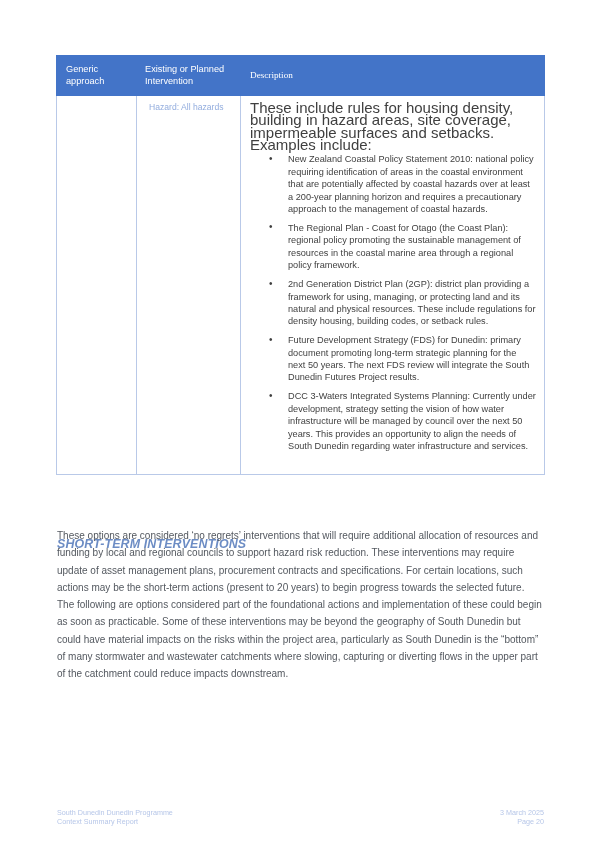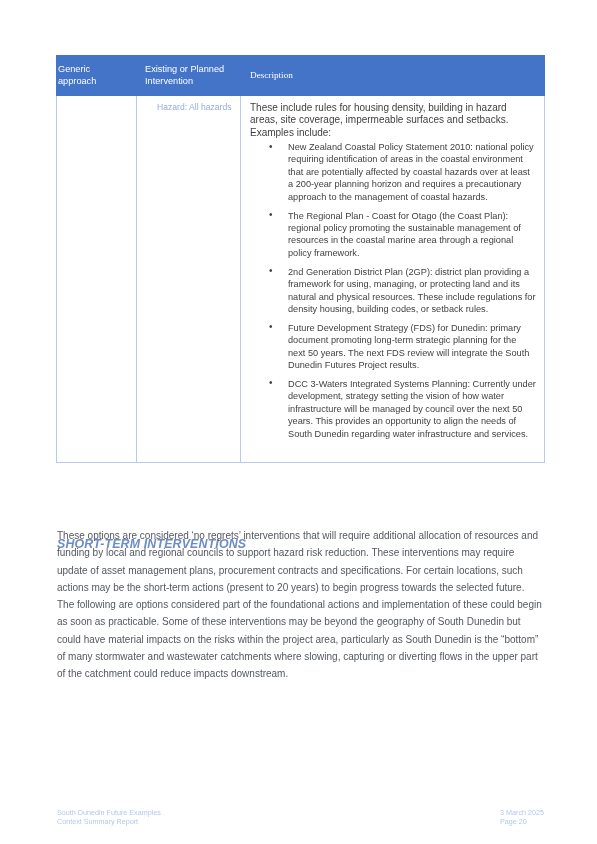--- a/index.html
+++ b/index.html
@@ -37,44 +37,44 @@
     background: #4374c8;
     color: #ffffff;
     font-weight: normal;
     font-size: 9.2px;
     line-height: 12.4px;
     text-align: left;
     vertical-align: middle;
     padding: 7px 8px 7px 8px;
     border: 1px solid #4374c8;
   }
-  .intervention-table th.th-gen { padding-left: 1px; }
+  .intervention-table th.th-gen { padding-left: 9px; }
   .intervention-table th.th-desc { padding-left: 9px; font-family: Liberation Serif, serif; }
 
   .intervention-table td {
     border: 1px solid #b9c9e8;
     vertical-align: top;
     padding: 0;
   }
   td.cell-generic { }
   td.cell-existing {
-    padding: 6px 6px 6px 20px;
+    padding: 6px 6px 6px 12px;
   }
   .existing-label {
     color: #93adde;
     font-size: 8.6px;
     line-height: 11.5px;
   }
   td.cell-desc {
     padding: 6px 8px 7px 9px;
   }
 
   .desc-intro {
     color: #3f3f3f;
-    font-size: 10px;
+    font-size: 15px;
     line-height: 12.4px;
     margin: 0 0 2px 0;
   }
   ul.desc-list {
     margin: 0;
     padding: 0;
     list-style: none;
   }
   ul.desc-list li {
     position: relative;
@@ -125,21 +125,21 @@
     top: 808px;
     width: 487px;
     display: flex;
     justify-content: space-between;
     align-items: flex-start;
     color: #b6c6e8;
     font-size: 7.2px;
     line-height: 9.4px;
   }
   .footer .left { text-align: left; }
-  .footer .right { text-align: left; margin-left: 45px; }
+  .footer .right { text-align: right; margin-left: 45px; }
   .footer div > div { white-space: nowrap; }
 </style>
 </head>
 <body>
 
 <div class="page">
 
   <table class="intervention-table">
     <colgroup>
       <col class="c1">
@@ -172,21 +172,21 @@
       </tr>
     </tbody>
   </table>
 
   <h2 class="section-heading">SHORT-TERM INTERVENTIONS</h2>
 
   <p class="body-copy">These options are considered ‘no regrets’ interventions that will require additional allocation of resources and funding by local and regional councils to support hazard risk reduction. These interventions may require update of asset management plans, procurement contracts and specifications. For certain locations, such actions may be the short-term actions (present to 20 years) to begin progress towards the selected future. The following are options considered part of the foundational actions and implementation of these could begin as soon as practicable.  Some of these interventions may be beyond the geography of South Dunedin but could have material impacts on the risks within the project area, particularly as South Dunedin is the “bottom” of many stormwater and wastewater catchments where slowing, capturing or diverting flows in the upper part of the catchment could reduce impacts downstream.</p>
 
   <div class="footer">
     <div class="left">
-      <div>South Dunedin Future Examples</div>
+      <div>South Dunedin Dunedin Programme</div>
       <div>Context Summary Report</div>
     </div>
     <div class="right">
       <div>3 March 2025</div>
       <div>Page 20</div>
     </div>
   </div>
 
 </div>
 

